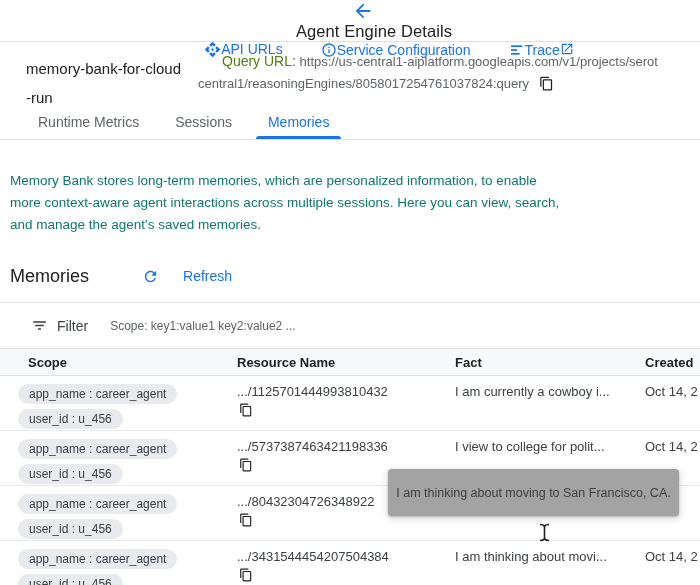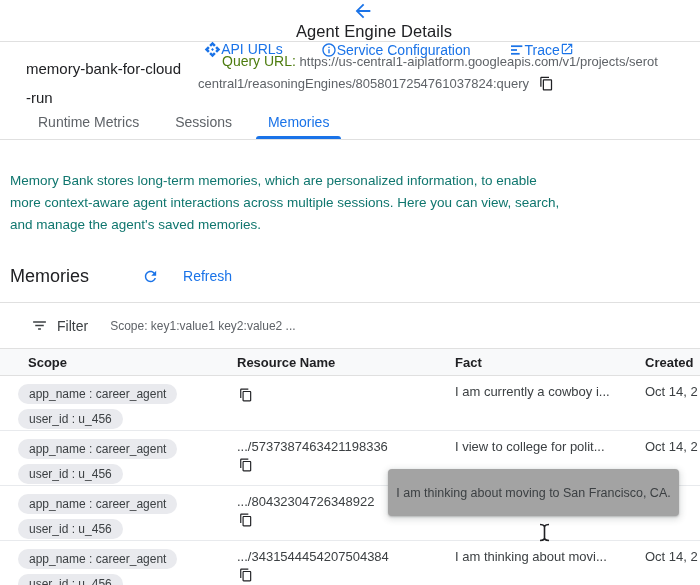--- a/index.html
+++ b/index.html
@@ -174,20 +174,21 @@
       <span>Fact</span>
       <span>Created</span>
     </div>
 
     <div class="t-row">
       <div class="cell-scope">
         <span class="chip">app_name : career_agent</span>
         <span class="chip">user_id : u_456</span>
       </div>
       <div class="cell-resource">
+        <span class="res-name">.../1125701444993810432</span>
         <button class="copy-btn">
           <svg width="14" height="14" viewBox="0 0 24 24" fill="#202124">
               <path d="M16 1H4c-1.1 0-2 .9-2 2v14h2V3h12V1zm3 4H8c-1.1 0-2 .9-2 2v14c0 1.1.9 2 2 2h11c1.1 0 2-.9 2-2V7c0-1.1-.9-2-2-2zm0 16H8V7h11v14z"></path>
             </svg>
         </button>
       </div>
       <div class="cell-fact">I am currently a cowboy i...</div>
       <div class="cell-created">Oct 14, 2</div>
     </div>
 

